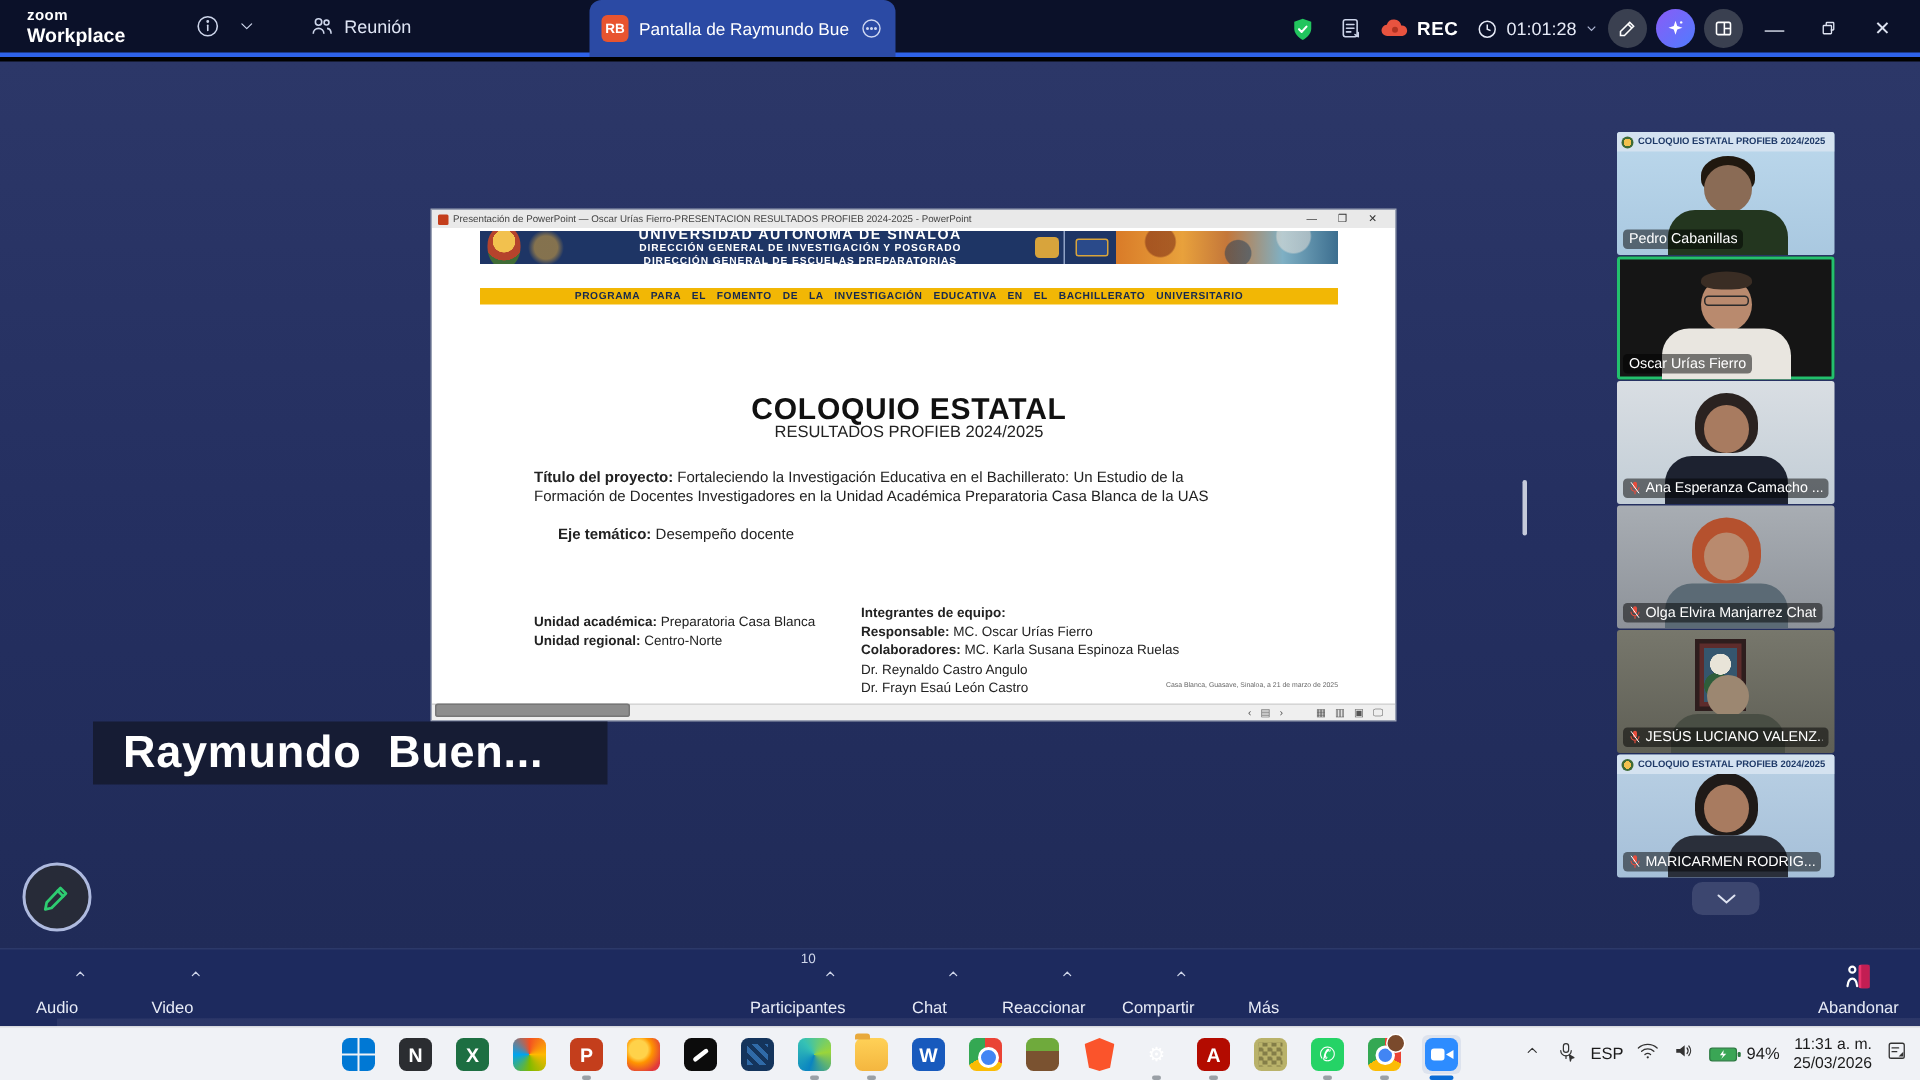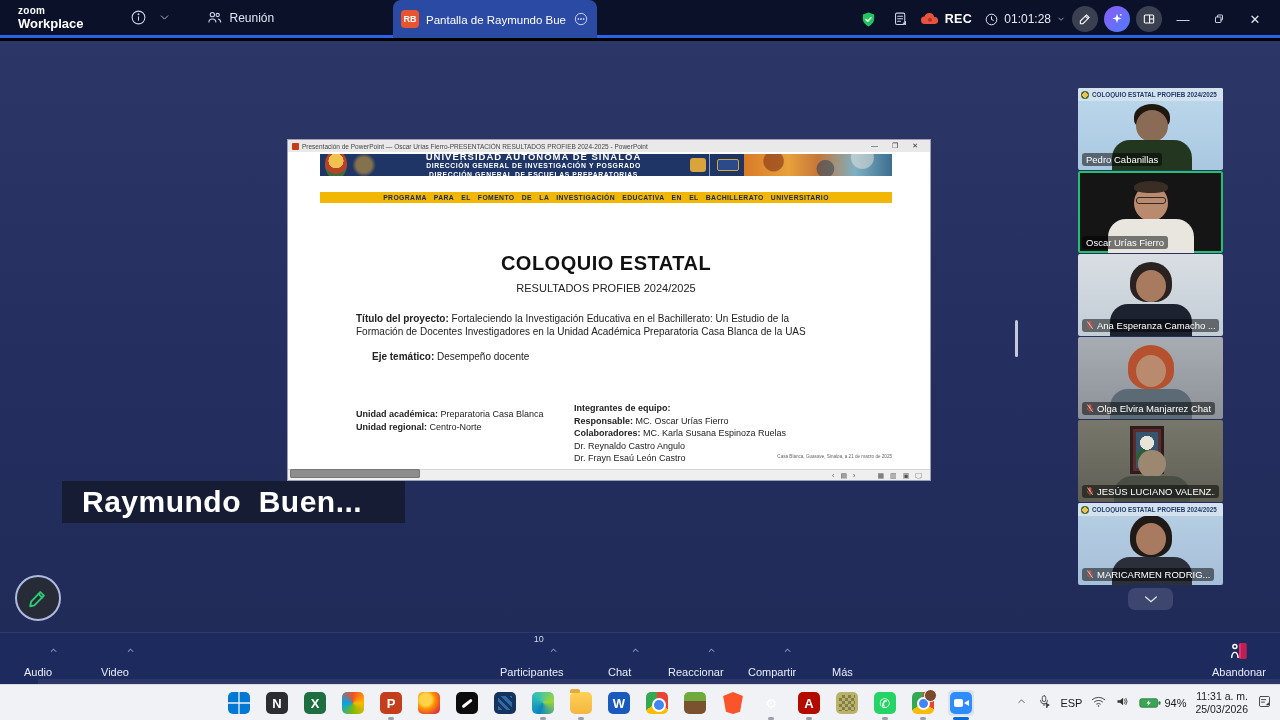--- a/index.html
+++ b/index.html
@@ -57,21 +57,21 @@
   .badge2 { width:22px; height:12px; background:#2a4a8a; border:1px solid #d8a43c; border-radius:2px; margin-left:4px; flex:none; }
   .collage { width:148px; height:38px; margin-left:5px; flex:none;
     background:linear-gradient(90deg,#d97b28 0%,#e8a13c 30%,#c4773a 50%,#7fb0c4 75%,#3c6e8f 100%); position:relative; }
   .collage::after { content:""; position:absolute; inset:0;
     background:radial-gradient(circle at 20% 40%,rgba(120,40,20,.55) 0 8%,transparent 9%),
                radial-gradient(circle at 55% 60%,rgba(30,60,90,.5) 0 10%,transparent 11%),
                radial-gradient(circle at 80% 30%,rgba(240,230,220,.5) 0 9%,transparent 10%); }
   .program-bar { position:absolute; left:32px; top:52px; width:572px; height:11px; background:#f2b705;
     color:#16294f; font-size:6.8px; font-weight:700; letter-spacing:.4px; word-spacing:5px;
     display:flex; align-items:center; justify-content:center; white-space:nowrap; }
-  .slide-title { position:absolute; left:32px; top:112px; width:572px; text-align:center;
+  .slide-title { position:absolute; left:32px; top:122px; width:572px; text-align:center;
     font-size:20px; font-weight:700; color:#111; letter-spacing:.5px; }
   .slide-sub { position:absolute; left:32px; top:142px; width:572px; text-align:center;
     font-size:11px; color:#222; }
   .slide-par { position:absolute; left:68px; top:172px; width:470px; font-size:10px; color:#222; line-height:1.32; }
   .slide-eje { position:absolute; left:68px; top:211px; width:470px; font-size:10px; color:#222;padding-left:16px; }
   .b { font-weight:700; }
   .slide-unit { position:absolute; left:68px; top:268px; font-size:9px; color:#222; line-height:1.45; }
   .slide-team { position:absolute; left:286px; top:262px; font-size:9px; color:#222; line-height:1.4; }
   .slide-foot { position:absolute; left:420px; top:314px; width:184px; text-align:right;
     font-size:4.6px; color:#666; }

